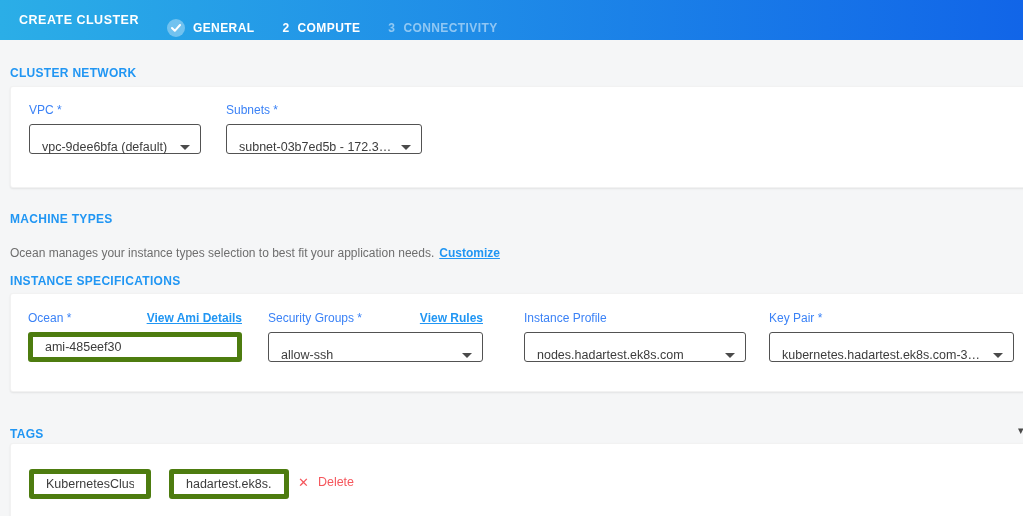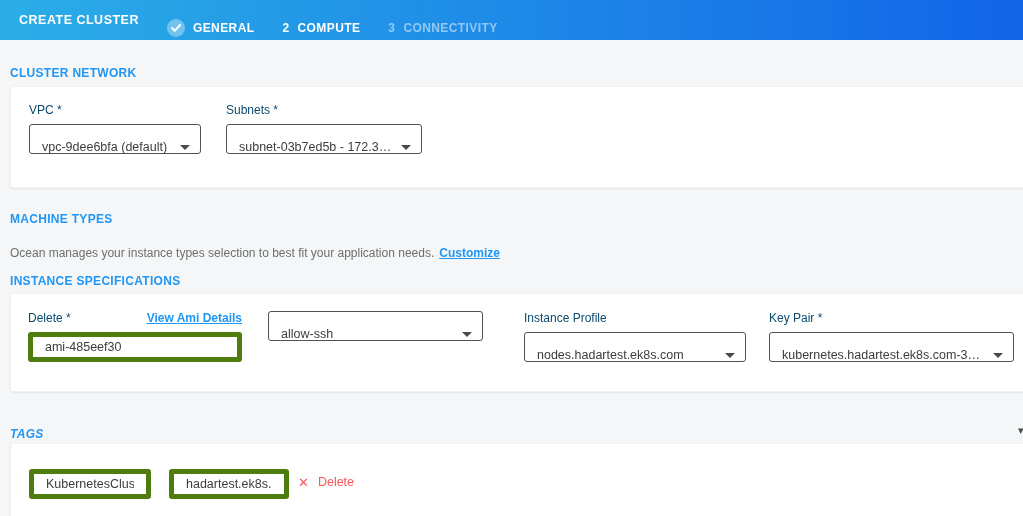--- a/index.html
+++ b/index.html
@@ -25,39 +25,39 @@
   .check-circle svg { display:block; }
 
   
   .sec-heading {
     position:absolute; left:10px; color:#2196f3;
     font-size:12px; font-weight:bold; letter-spacing:.3px;
   }
   .h-cluster { top:66px; }
   .h-machine { top:212px; }
   .h-instance { top:274px; }
-  .h-tags { top:427px;font-style:italic; }
+  .h-tags { top:427px; }
 
   .desc { position:absolute; left:10px; top:246px; font-size:12px; color:#6e6e6e; }
   a.blue-link { color:#2196f3; font-weight:bold; font-size:12px; text-decoration:underline; cursor:pointer; }
   .desc a.blue-link { margin-left:5px; }
 
   
   .card {
     position:absolute; left:10px; width:1020px; background:#fff;
     border:1px solid rgba(0,0,0,.05); border-radius:3px;
     box-shadow:0 1px 2px rgba(0,0,0,.08);
   }
   .card1 { top:86px;  height:102px; }
   .card2 { top:293px; height:99px; }
   .card3 { top:443px; height:90px; }
 
   .fgroup { position:absolute; }
   .flabel-row { display:flex; justify-content:space-between; align-items:baseline; margin-bottom:7px; }
-  .flabel { font-size:12px; color:#0c4a6e; }
+  .flabel { font-size:12px; color:#3b82f6; }
 
   .dropdown {
     height:30px; border:1px solid #525252; border-radius:3px; background:#fff;
     display:flex; align-items:center; justify-content:space-between;
     padding:16px 10px 0 12px; cursor:pointer;
   }
   .dd-value {
     font-size:12.5px; color:#3c3c3c; white-space:nowrap;
     overflow:hidden; text-overflow:ellipsis; margin-right:8px;
   }
@@ -151,27 +151,31 @@
   <div class="sec-heading h-machine">MACHINE TYPES</div>
   <div class="desc">
     <span>Ocean manages your instance types selection to best fit your application needs.</span><a class="blue-link">Customize</a>
   </div>
 
   <div class="sec-heading h-instance">INSTANCE SPECIFICATIONS</div>
 
   <div class="card card2">
     <div class="fgroup g-image">
       <div class="flabel-row">
-        <span class="flabel">Delete *</span>
+        <span class="flabel">Ocean *</span>
         <a class="blue-link">View Ami Details</a>
       </div>
       <input class="tbox" type="text" value="ami-485eef30" style="">
     </div>
 
     <div class="fgroup g-sg">
+      <div class="flabel-row">
+        <span class="flabel">Security Groups *</span>
+        <a class="blue-link">View Rules</a>
+      </div>
       <div class="dropdown">
         <span class="dd-value">allow-ssh</span>
         <span class="caret"></span>
       </div>
     </div>
 
     <div class="fgroup g-profile">
       <div class="flabel-row">
           <span class="flabel">Instance Profile</span>
         </div>

